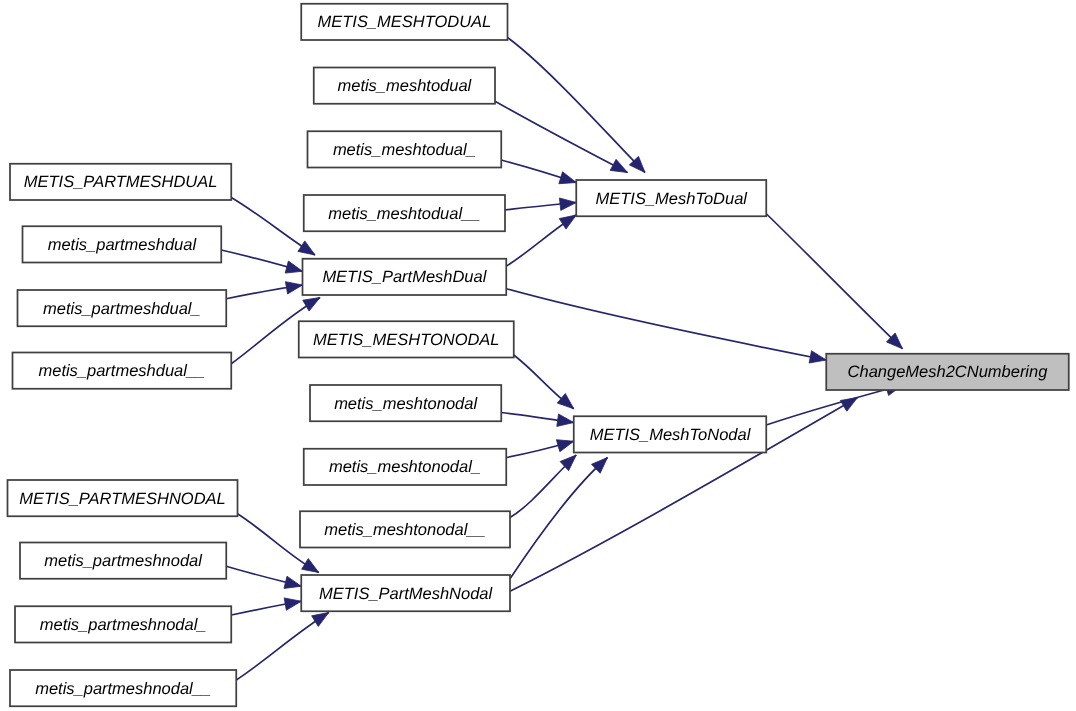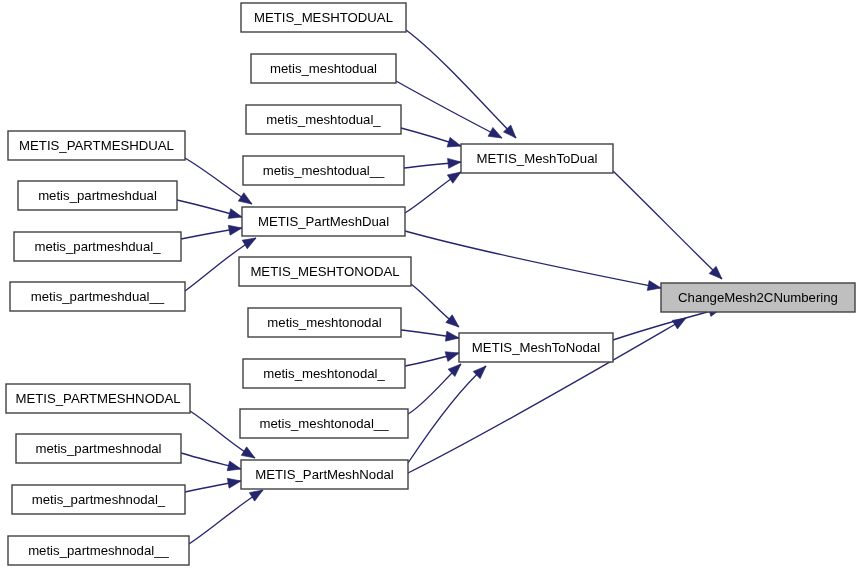--- a/index.html
+++ b/index.html
@@ -12,20 +12,21 @@
     width: 861px;
     height: 569px;
     overflow: hidden;
     font-family: "Liberation Sans", sans-serif;
   }
   #graph-root {
     position: relative;
     width: 861px;
     height: 569px;
     background: #ffffff;
+    font-style: italic;
   }
   svg#callgraph {
     display: block;
     width: 861px;
     height: 569px;
   }
   .node-box {
     fill: #ffffff;
     stroke: #404040;
     stroke-width: 1.4;

